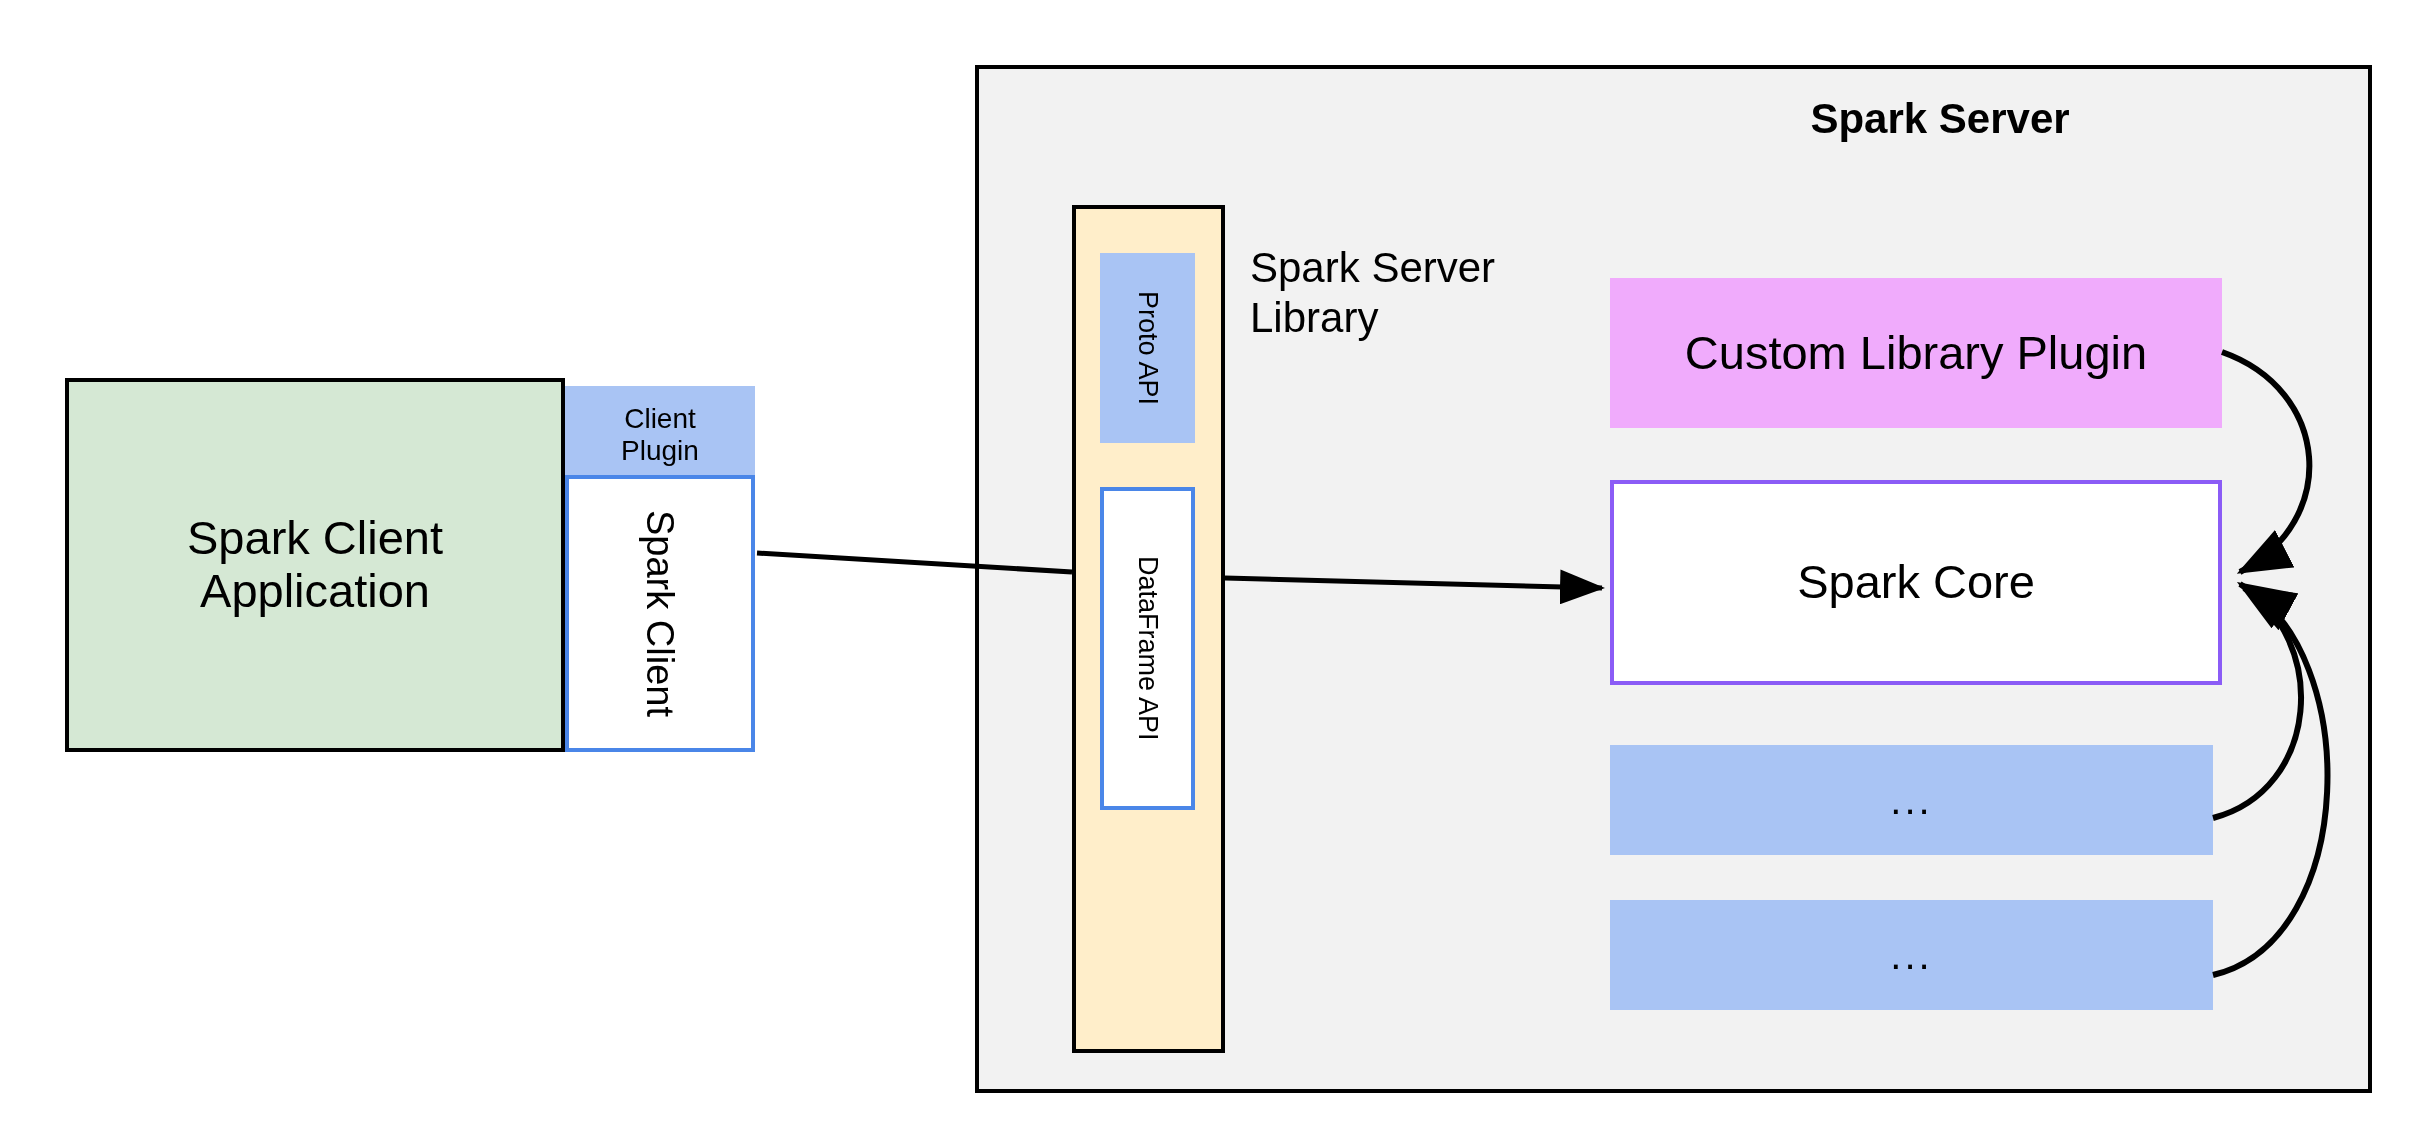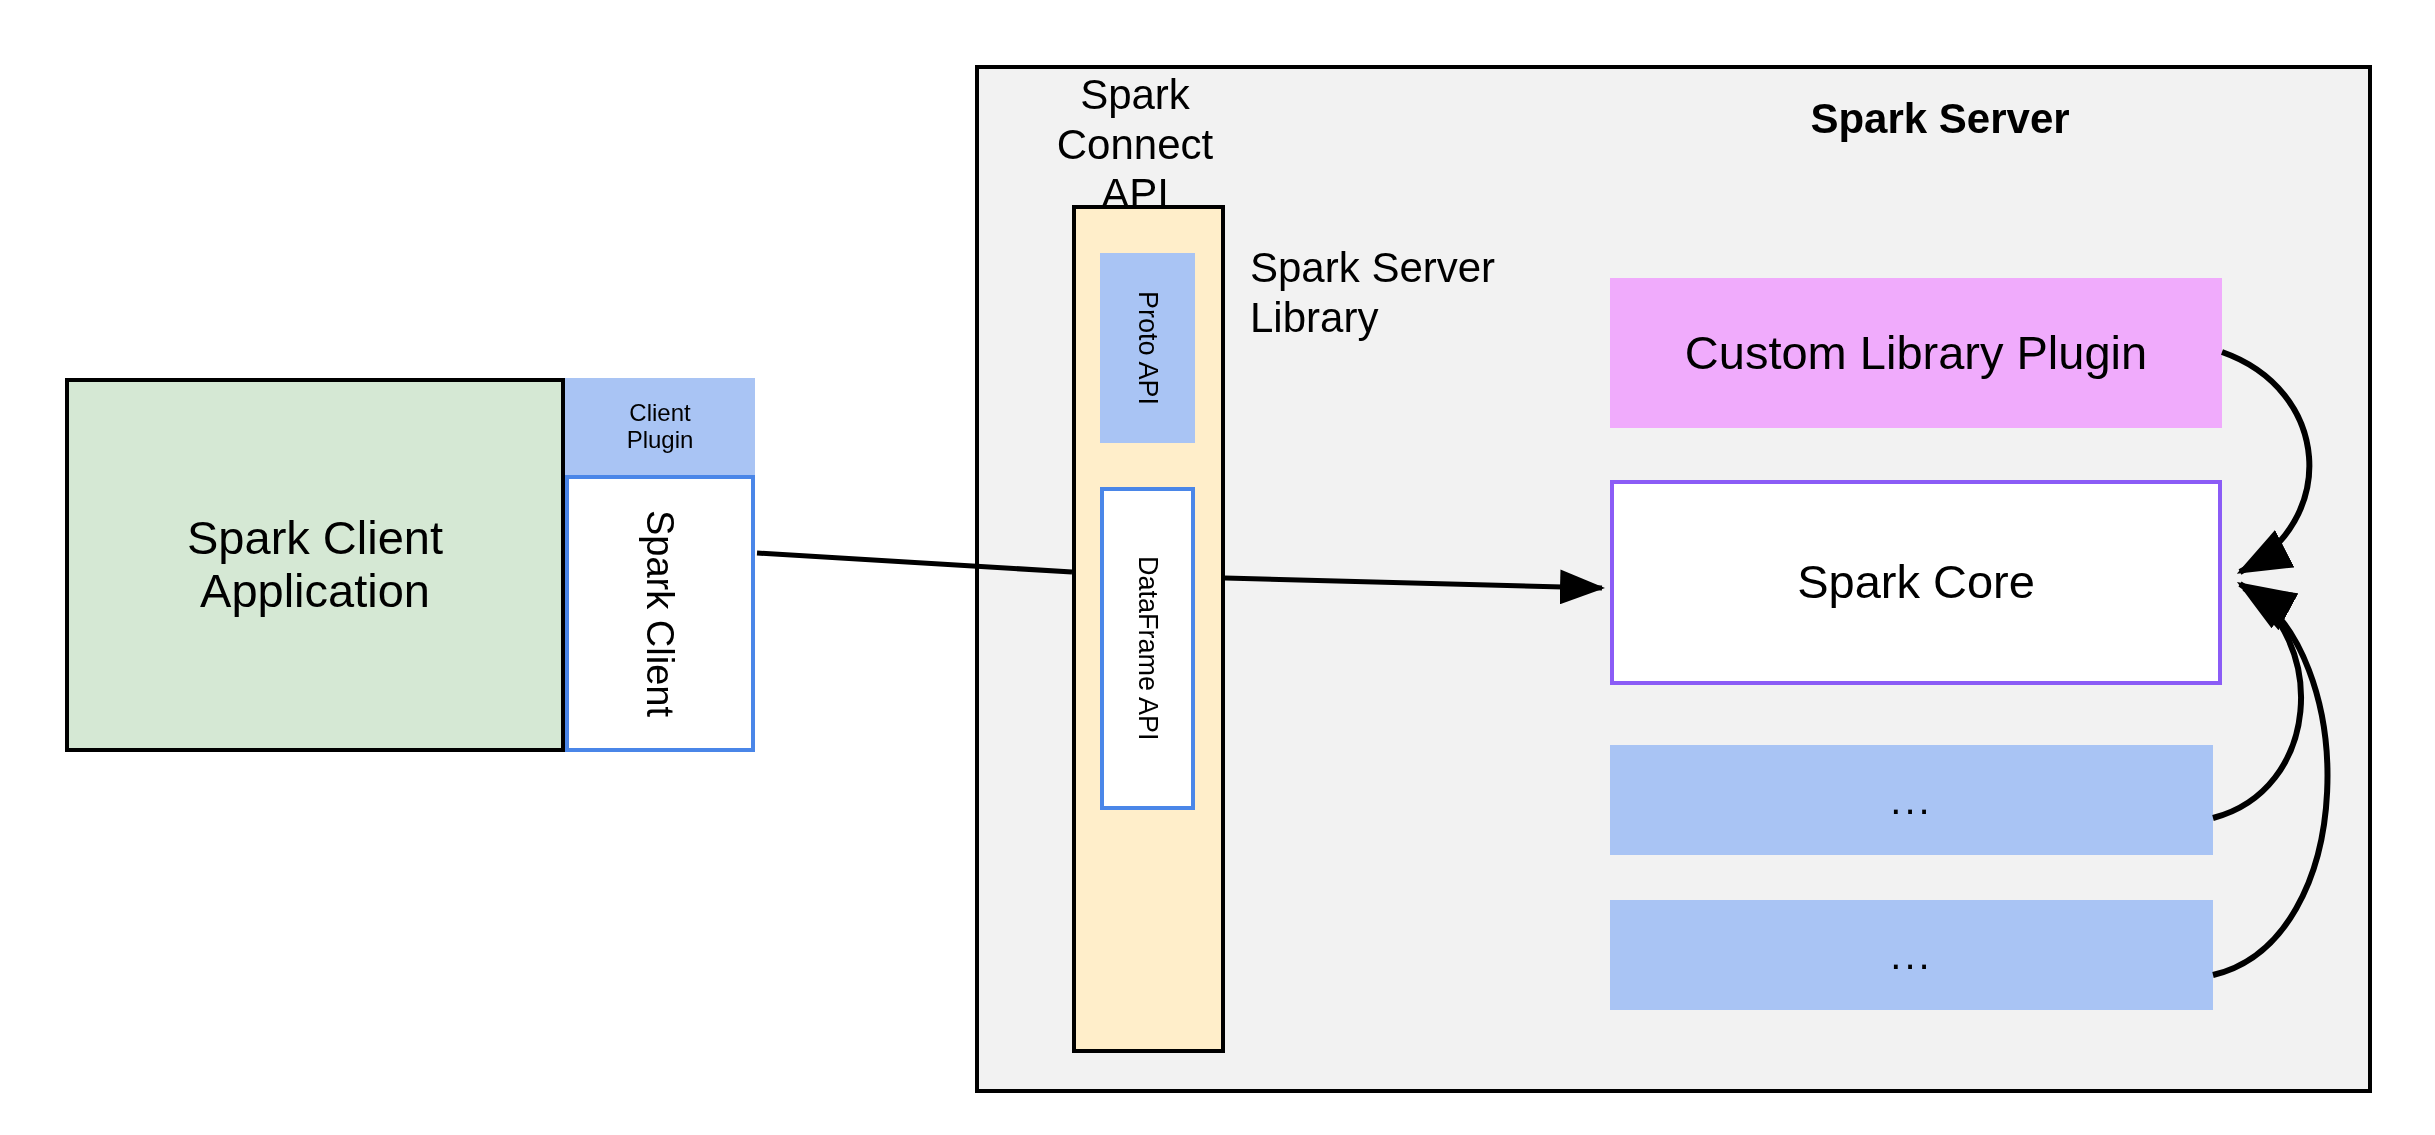--- a/index.html
+++ b/index.html
@@ -31,25 +31,25 @@
   
   #client-app-box {
     left: 65px;  top: 378px;
     width: 500px; height: 374px;
     background: #d5e8d4;
     border: 4px solid #000000;
     font-size: 47px;
     z-index: 2;
   }
   #client-package-box {
-    left: 565px; top: 378px;
+    left: 565px; top: 386px;
     width: 190px; height: 97px;
     background: #a9c4f4;
     border: none;
-    font-size: 24px;
+    font-size: 28px;
     z-index: 3;
   }
   #spark-client-box {
     left: 565px; top: 475px;
     width: 190px; height: 277px;
     background: #ffffff;
     border: 4px solid #4a86e8;
     z-index: 3;
   }
   .vtext {
@@ -186,24 +186,20 @@
     <span>
       <span>Client</span><br>
       <span>Plugin</span>
     </span>
   </div>
 
   <div class="box" id="spark-client-box">
     <span class="vtext">Spark Client</span>
   </div>
 
-  <div id="spark-connect-api-label">
-    <span>Spark Connect</span><br>
-    <span>API</span>
-  </div>
 
   <div id="spark-server-title">Spark Server</div>
 
   <div id="spark-server-library-label">
     <span>Spark Server</span><br>
     <span>Library</span>
   </div>
 
   <div class="box" id="api-column"></div>
 

